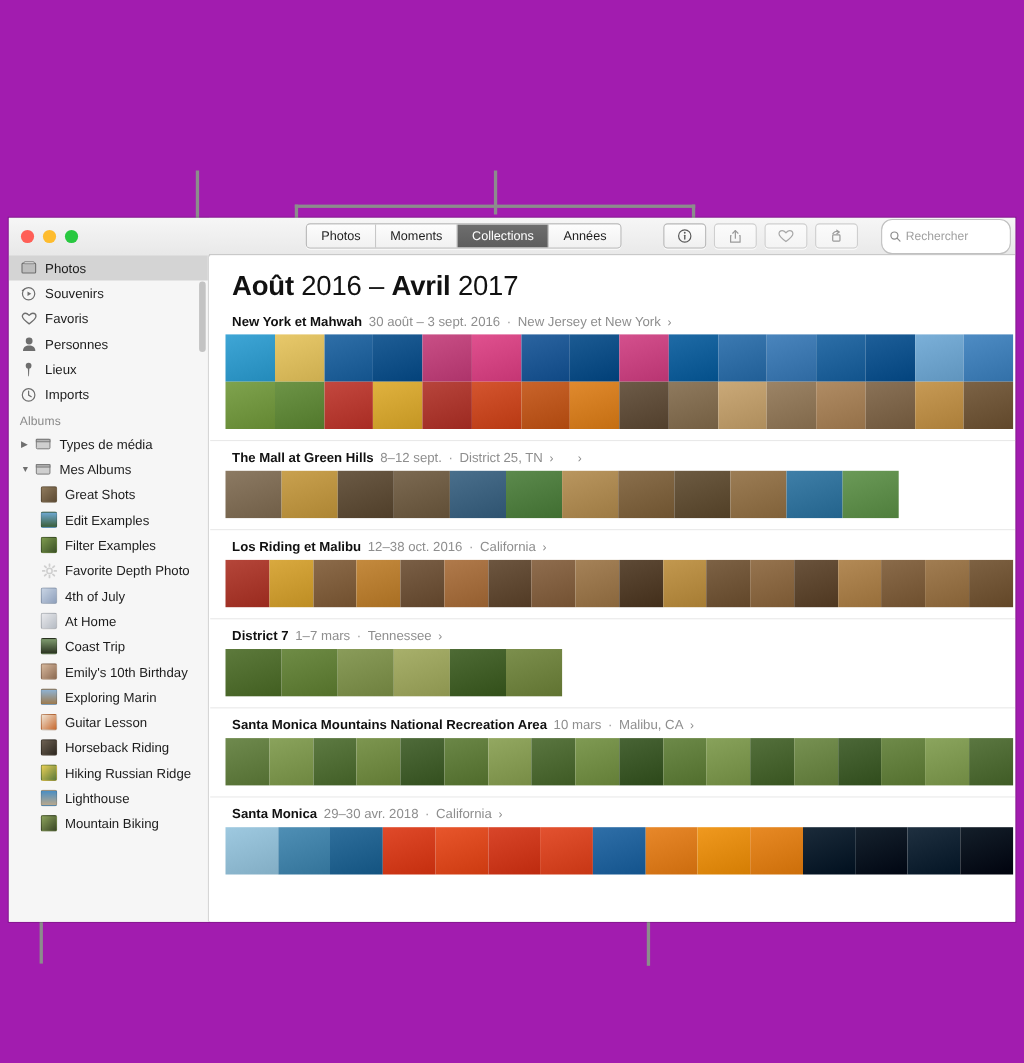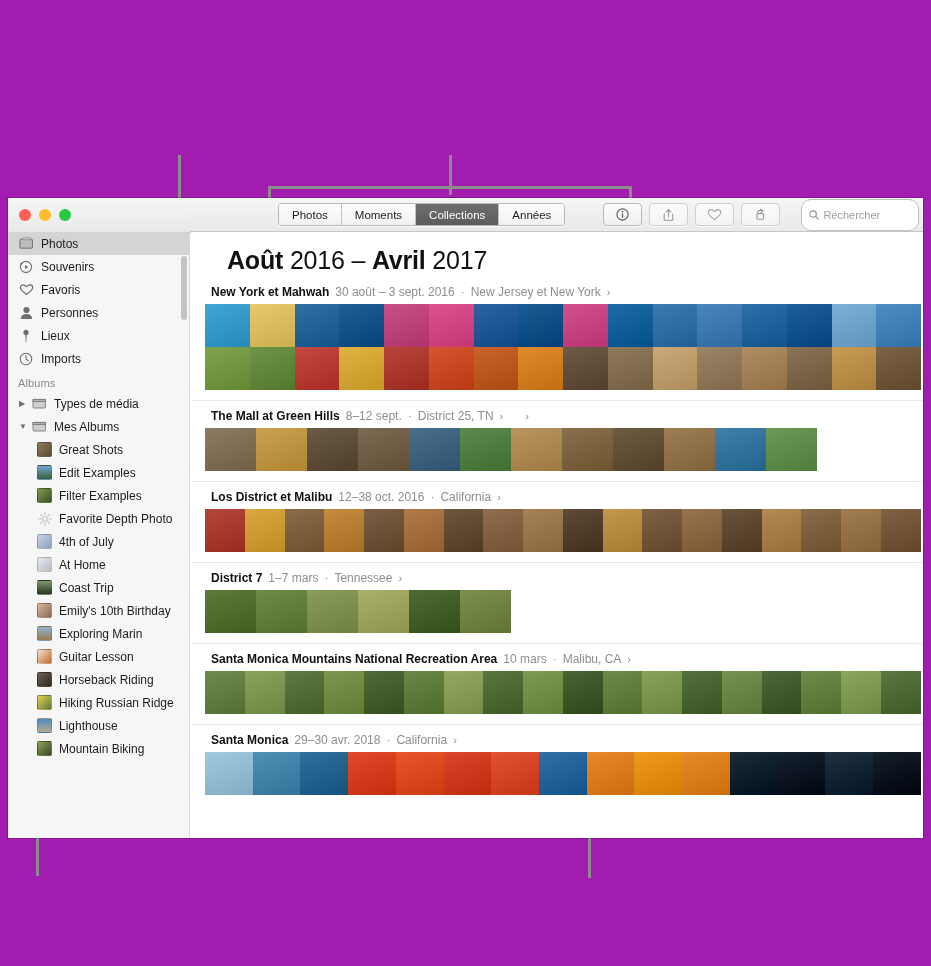--- a/index.html
+++ b/index.html
@@ -155,21 +155,20 @@
   .content {
     position: absolute; left: 183px; top: 34px;
     width: 732px; height: 606px;
     background: #ffffff;
     overflow: hidden;
   }
   .big-title {
     padding: 14px 0 2px 20px;
     font-size: 25px; color: #111;
     letter-spacing: -0.2px;
-    margin-left: 16px;
   }
   .big-title .b { font-weight: bold; }
   .big-title .n { font-weight: normal; }
 
   .moment { padding: 0 0 0 0; }
   .moment + .moment { border-top: 1px solid #e9e9e9; }
   .mhead {
     padding: 8px 0 5px 20px;
     font-size: 12px;
     white-space: nowrap;
@@ -513,21 +512,21 @@
                 <div class="ph" style="width: 51px; background: linear-gradient(160deg, rgb(138, 111, 76), rgb(110, 83, 48));"></div>
                 <div class="ph" style="width: 51px; background: linear-gradient(160deg, rgb(109, 91, 66), rgb(81, 63, 38));"></div>
                 <div class="ph" style="width: 51px; background: linear-gradient(160deg, rgb(156, 125, 85), rgb(128, 97, 57));"></div>
                 <div class="ph" style="width: 51px; background: linear-gradient(160deg, rgb(63, 127, 168), rgb(35, 99, 140));"></div>
                 <div class="ph" style="width: 51px; background: linear-gradient(160deg, rgb(107, 154, 88), rgb(79, 126, 60));"></div>
               </div>
             </div>
           </div>
           <div class="moment">
             <div class="mhead">
-              <span class="mtitle">Los District et Malibu</span>
+              <span class="mtitle">Los Riding et Malibu</span>
               <span class="mdate">12–38 oct. 2016</span>
               <span class="mdot">·</span>
               <span class="mplace">California</span>
               <span class="chev">›</span>
             </div>
             <div class="strip">
               <div class="row">
                 <div class="ph" style="width: 39.7778px; background: linear-gradient(160deg, rgb(181, 70, 58), rgb(153, 42, 30));"></div>
                 <div class="ph" style="width: 39.7778px; background: linear-gradient(160deg, rgb(217, 169, 63), rgb(189, 141, 35));"></div>
                 <div class="ph" style="width: 39.7778px; background: linear-gradient(160deg, rgb(140, 107, 74), rgb(112, 79, 46));"></div>

